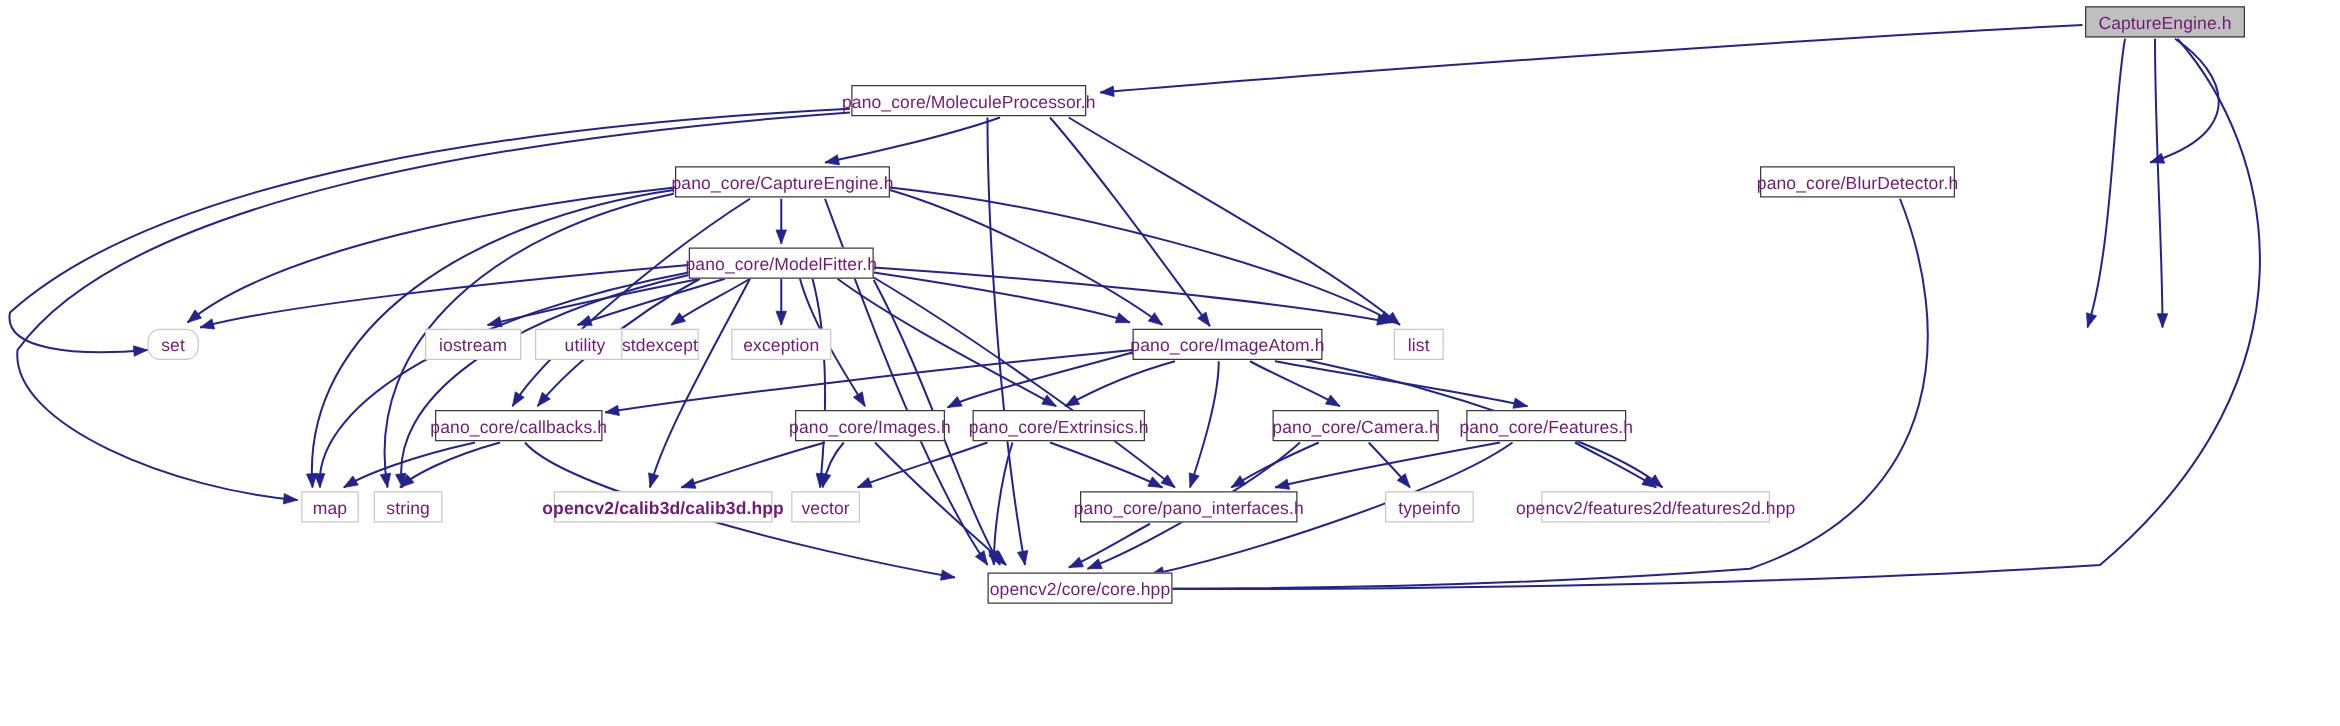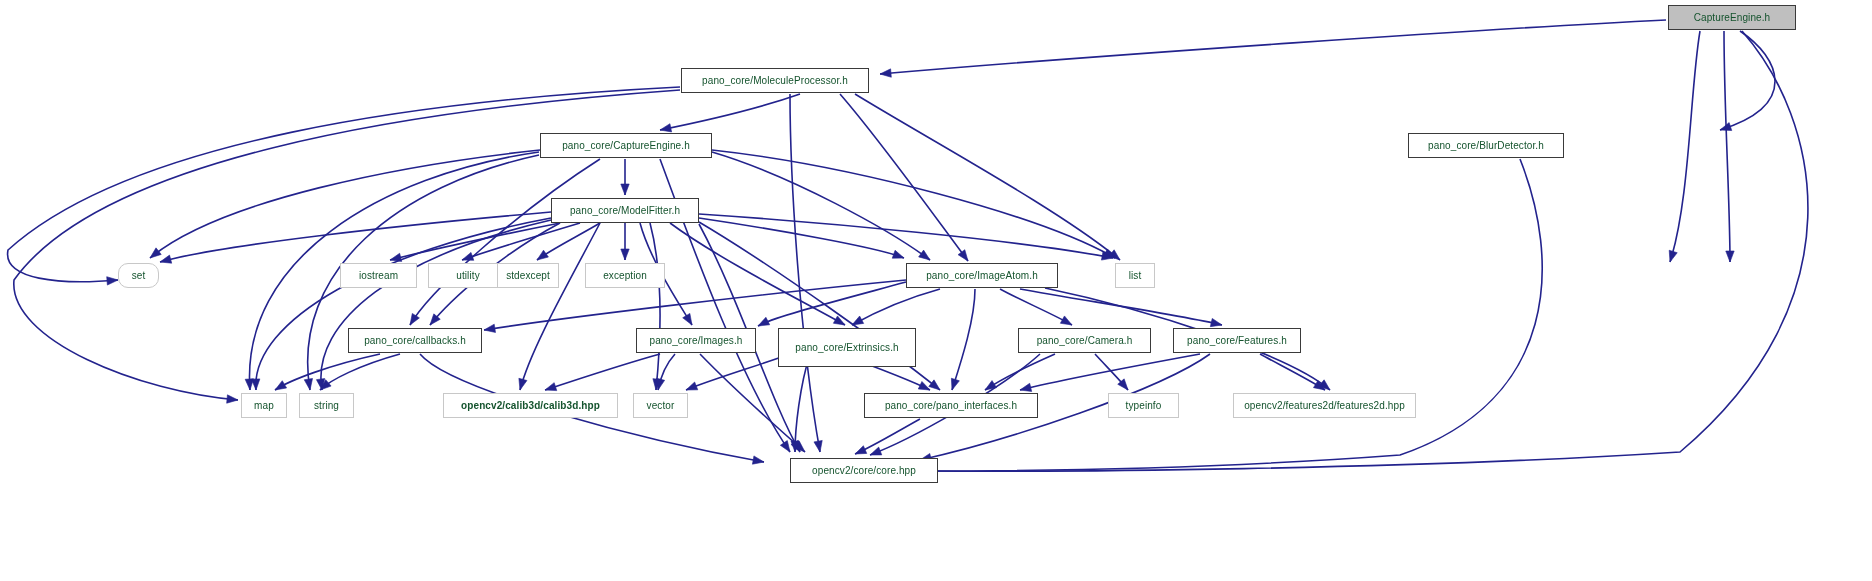--- a/index.html
+++ b/index.html
@@ -32,24 +32,24 @@
     stroke: #23238d;
     stroke-width: 0.6;
   }
   .node {
     position: absolute;
     box-sizing: border-box;
     display: flex;
     align-items: center;
     justify-content: center;
     white-space: nowrap;
-    color: #14532d;
+    color: #701a75;
     background: #ffffff;
     border: 1px solid #c8c8c8;
-    font-size: 10px;
+    font-size: 14px;
     line-height: 1;
     letter-spacing: 0.1px;
     z-index: 5;
   }
   .node.strong {
     border: 1.6px solid #3a3a3a;
   }
   .node.current {
     background: #bfbfbf;
     border: 1.6px solid #3a3a3a;
@@ -215,21 +215,21 @@
       </div>
       <div class="node" style="left: 1115px; top: 263px; width: 40px; height: 25px;">
         <span>list</span>
       </div>
       <div class="node strong" style="left: 348px; top: 328px; width: 134px; height: 25px;">
         <span>pano_core/callbacks.h</span>
       </div>
       <div class="node strong" style="left: 636px; top: 328px; width: 120px; height: 25px;">
         <span>pano_core/Images.h</span>
       </div>
-      <div class="node strong" style="left: 778px; top: 328px; width: 138px; height: 39px;">
+      <div class="node strong" style="left: 778px; top: 328px; width: 138px; height: 25px;">
         <span>pano_core/Extrinsics.h</span>
       </div>
       <div class="node strong" style="left: 1018px; top: 328px; width: 133px; height: 25px;">
         <span>pano_core/Camera.h</span>
       </div>
       <div class="node strong" style="left: 1173px; top: 328px; width: 128px; height: 25px;">
         <span>pano_core/Features.h</span>
       </div>
       <div class="node" style="left: 241px; top: 393px; width: 46px; height: 25px;">
         <span>map</span>

